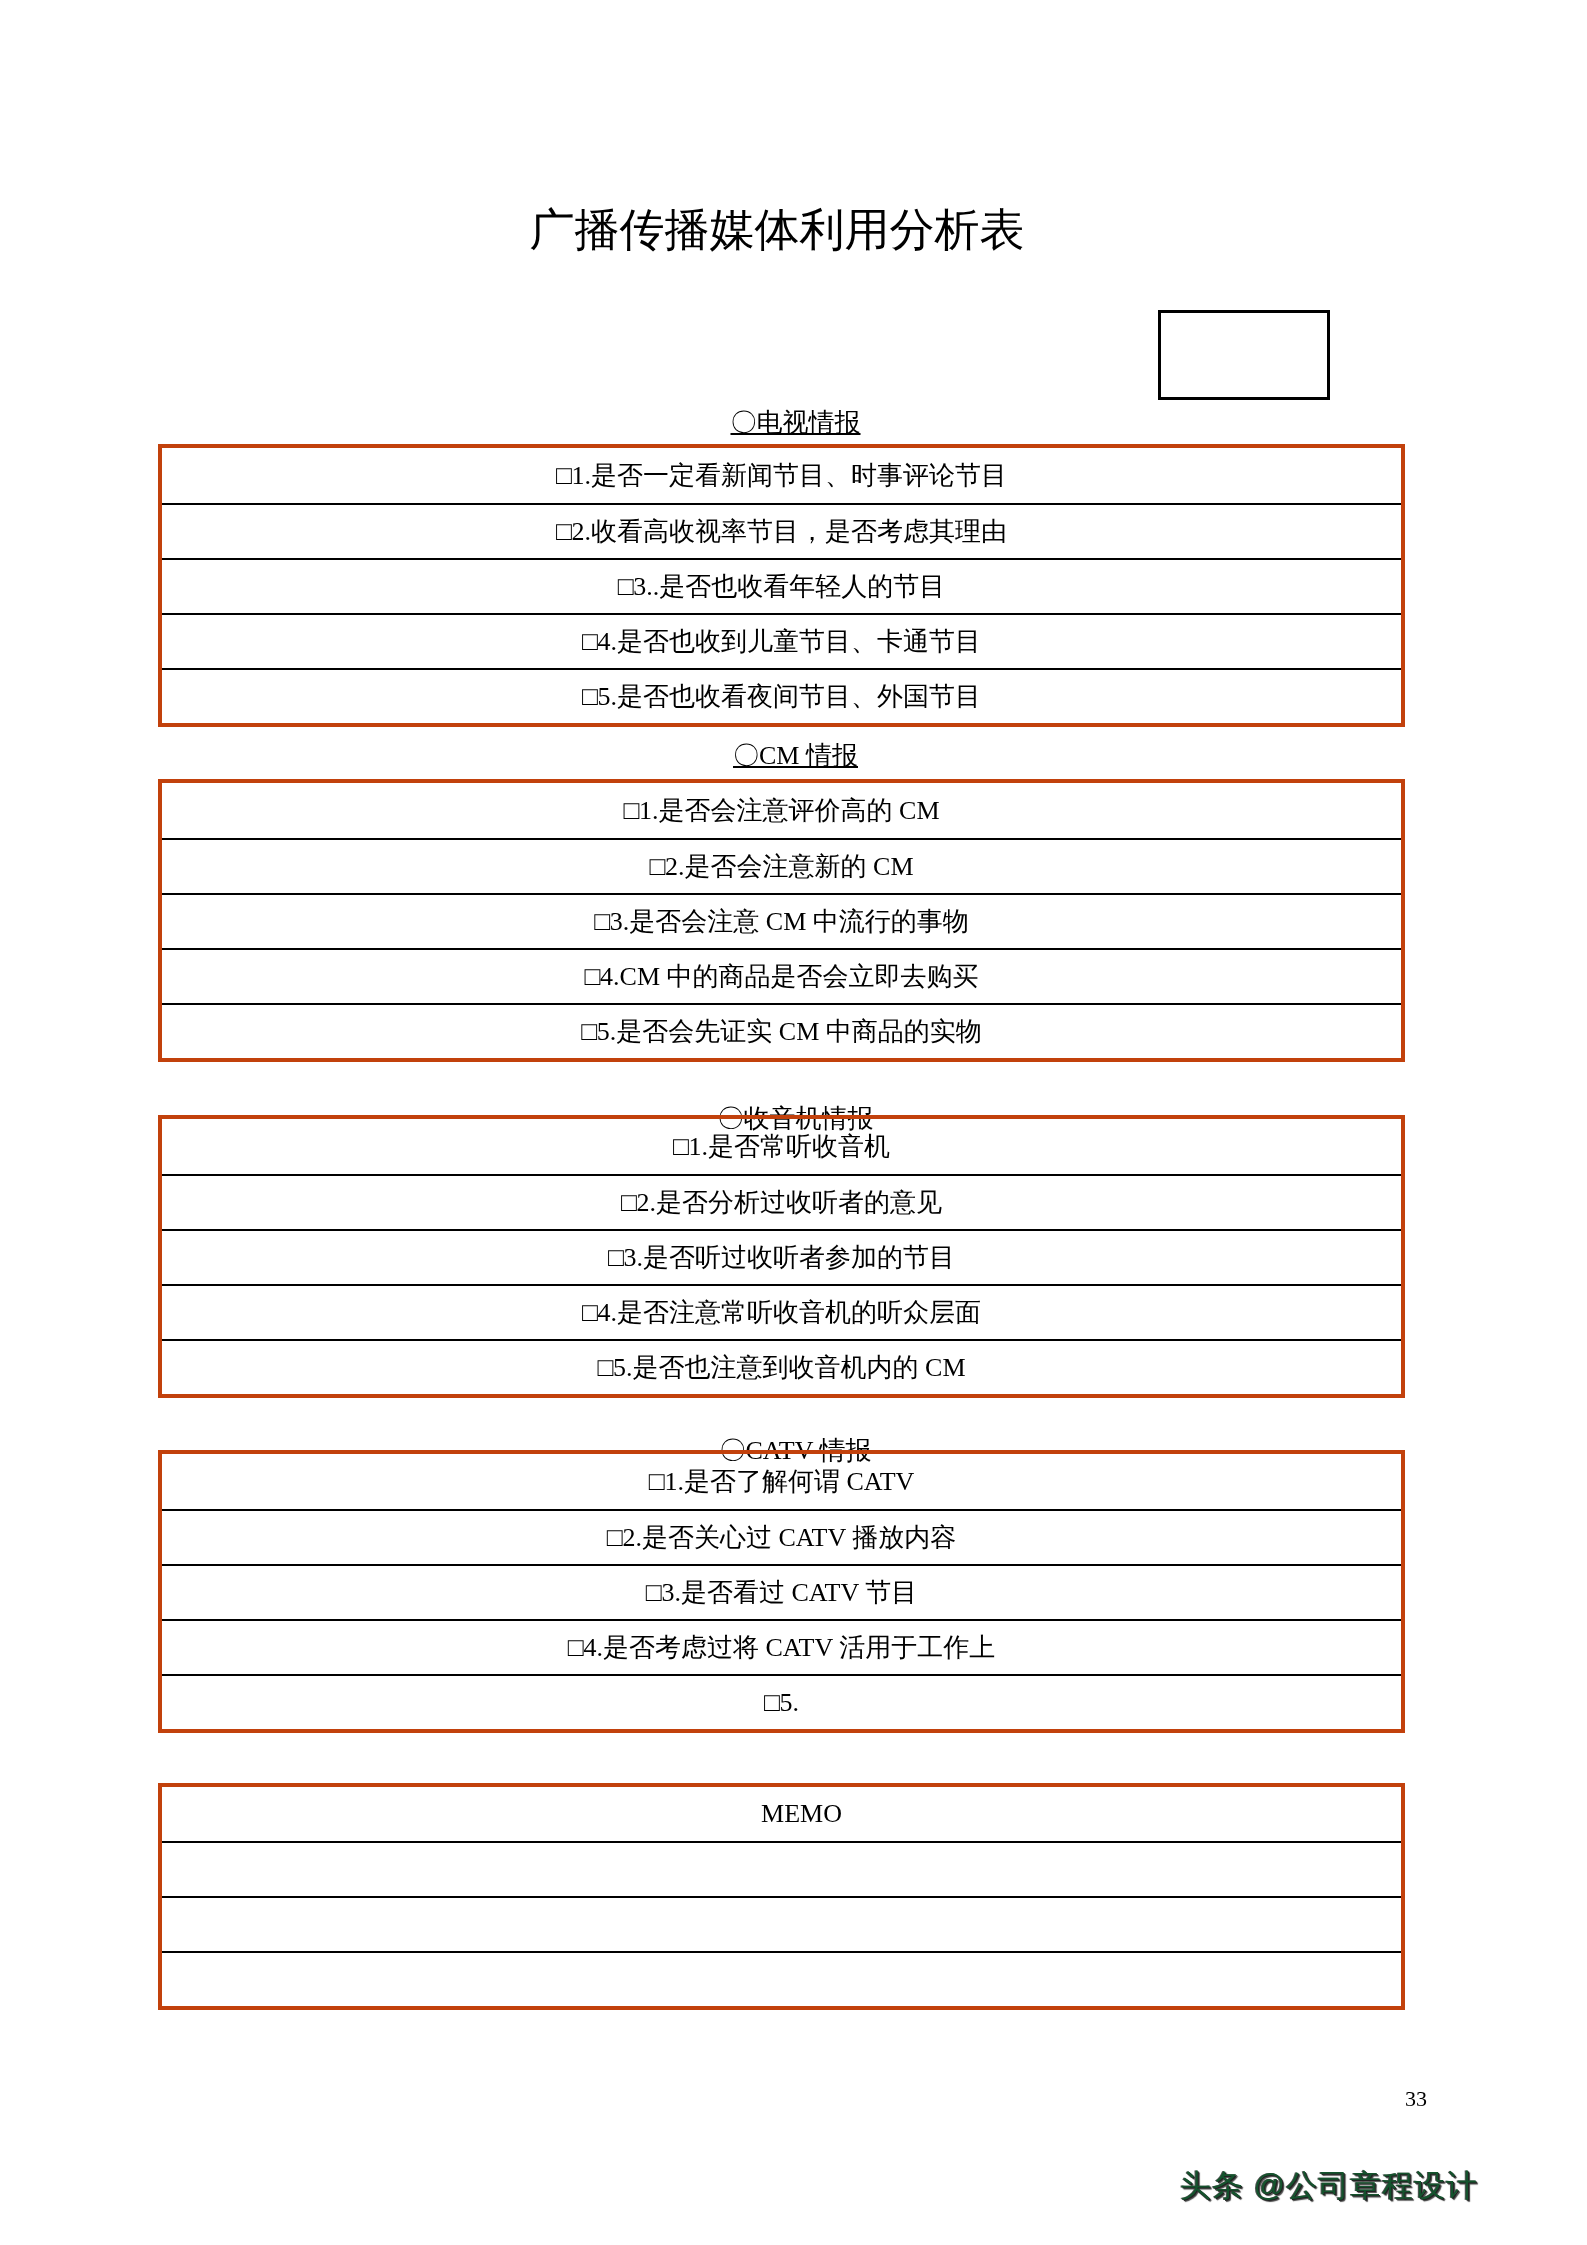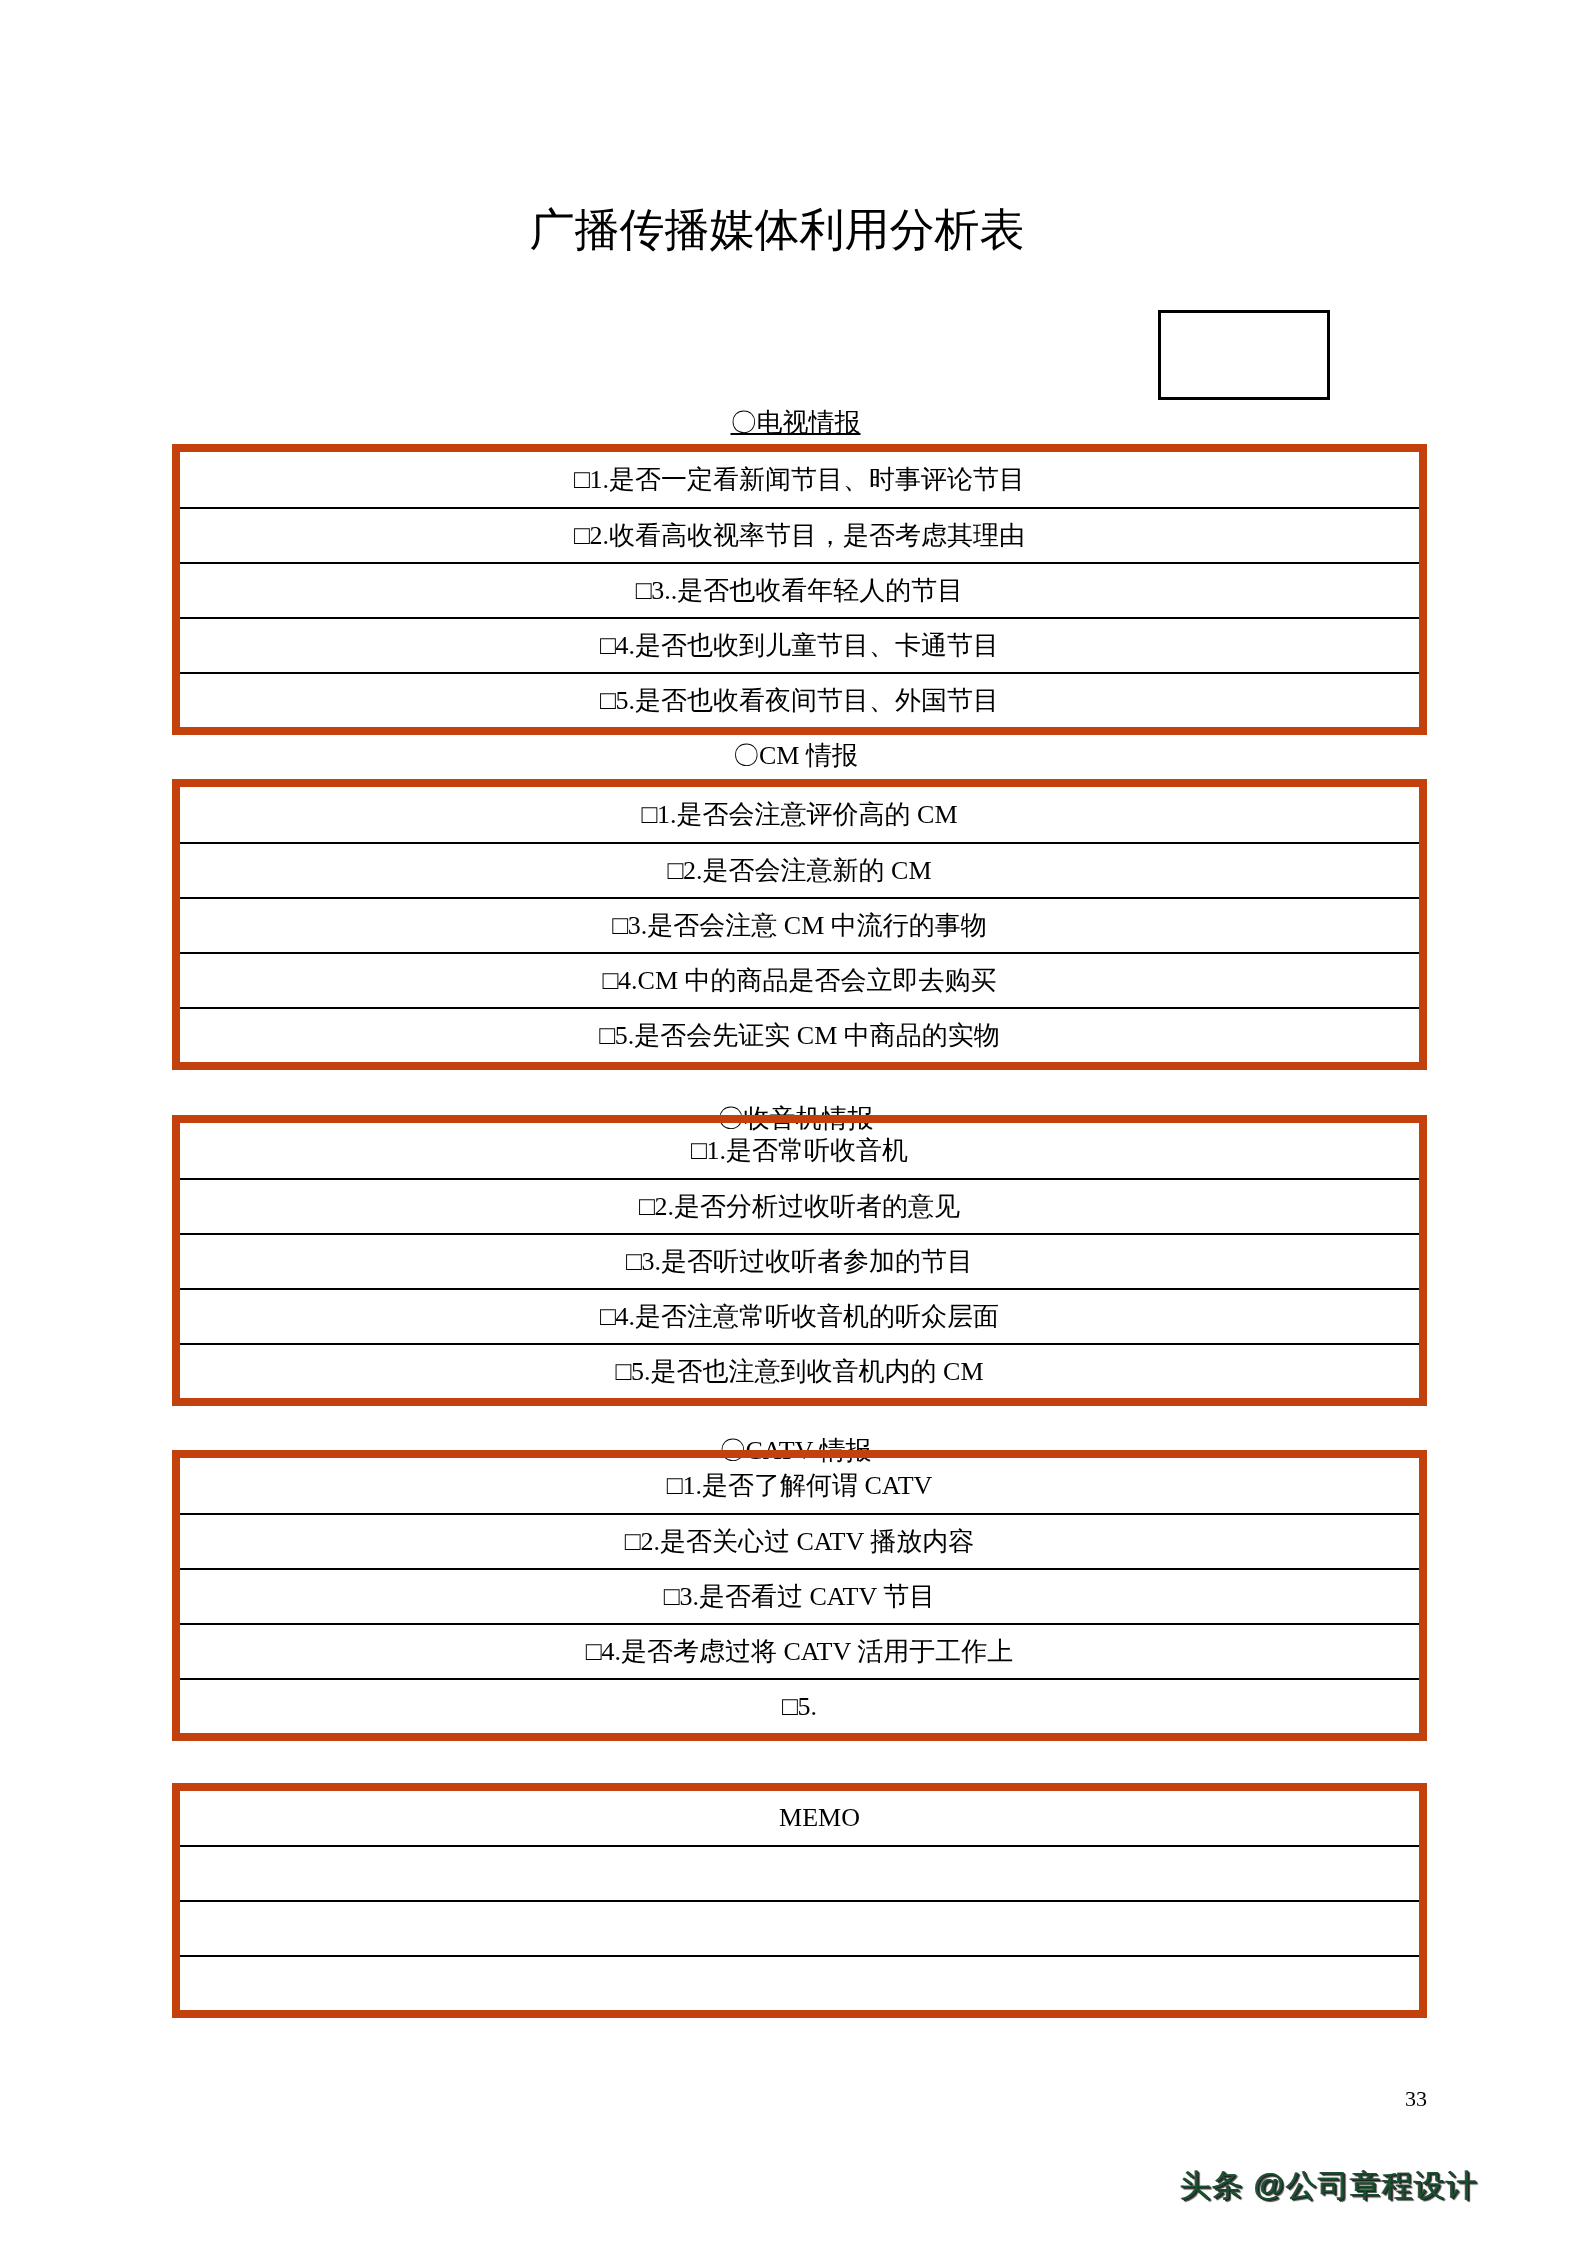--- a/index.html
+++ b/index.html
@@ -17,22 +17,22 @@
     .corner-box {
       position: absolute; left: 1158px; top: 310px;
       width: 166px; height: 84px;
       border: 3px solid #000;
     }
     .section-label {
       position: absolute; left: 172px; width: 1247px;
       text-align: center; font-size: 26px; line-height: 30px;
     }
     .table {
-      position: absolute; left: 172px; width: 1239px;
-      border: 8px solid #c2410c;
+      position: absolute; left: 158px; width: 1239px;
+      border: 4px solid #c2410c;
       box-sizing: content-box;
     }
     .row {
       height: 53px; border-top: 2px solid #000;
       display: flex; align-items: center; justify-content: center;
       font-size: 26px;
     }
     .row:first-child { border-top: none; height: 55px; }
     .memo .row { height: 53px; }
     .memo .row:first-child { height: 54px; padding-left: 40px; }
@@ -57,21 +57,21 @@
 
 <div class="section-label" style="top:408px;text-decoration:underline;">〇电视情报</div>
 <div class="table" style="top:444px;">
   <div class="row">□1.是否一定看新闻节目、时事评论节目</div>
   <div class="row">□2.收看高收视率节目，是否考虑其理由</div>
   <div class="row">□3..是否也收看年轻人的节目</div>
   <div class="row">□4.是否也收到儿童节目、卡通节目</div>
   <div class="row">□5.是否也收看夜间节目、外国节目</div>
 </div>
 
-<div class="section-label" style="top:741px;">〇CM 情报</div>
+<div class="section-label" style="top:741px;text-decoration:underline;">〇CM 情报</div>
 <div class="table" style="top:779px;text-align:center;">
   <div class="row">□1.是否会注意评价高的 CM</div>
   <div class="row">□2.是否会注意新的 CM</div>
   <div class="row">□3.是否会注意 CM 中流行的事物</div>
   <div class="row">□4.CM 中的商品是否会立即去购买</div>
   <div class="row">□5.是否会先证实 CM 中商品的实物</div>
 </div>
 
 <div class="section-label" style="top:1104px;">〇收音机情报</div>
 <div class="table" style="top:1115px;">

